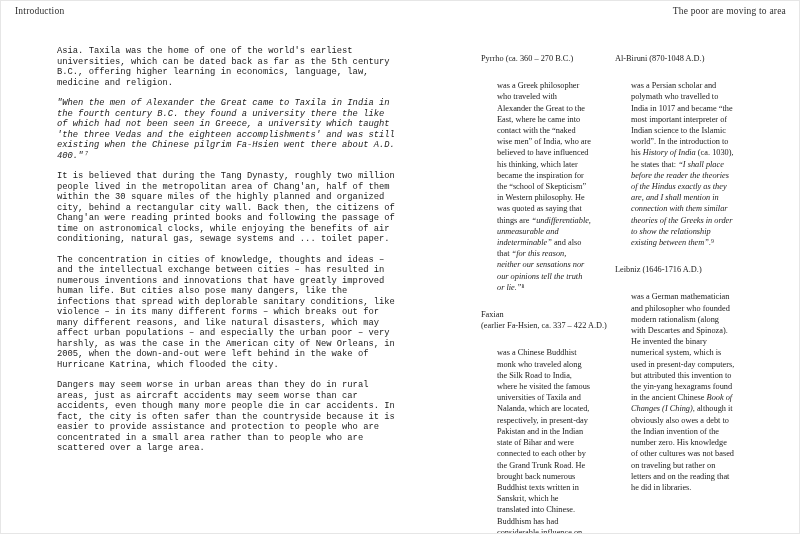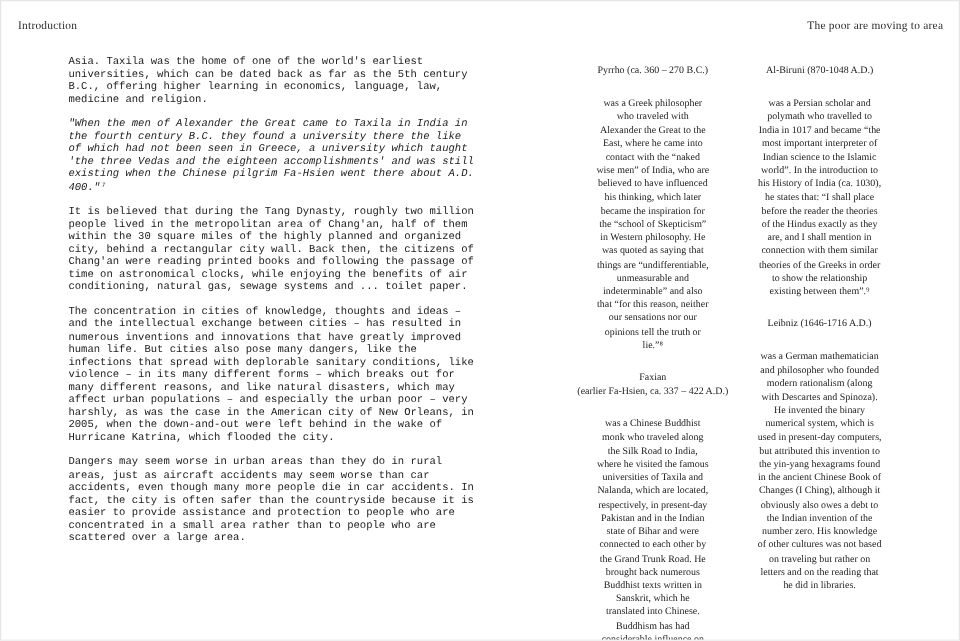--- a/index.html
+++ b/index.html
@@ -4,21 +4,21 @@
 <style>
   html, body { margin:0; padding:0; background:#ffffff; }
   .spread {
     position:relative; width:800px; height:534px;
     background:#ffffff; box-sizing:border-box;
     border:1px solid #e6e6e6;
     color:#1e1e1e;
     overflow:hidden;
   }
   .running-header {
-    position:absolute; top:16px;
+    position:absolute; top:5px;
     font-family:"Liberation Serif", serif;
     font-size:9.5px; color:#2e2e2e; letter-spacing:0.2px;
   }
   .rh-left { left:14px; }
   .rh-right { right:13px; text-align:right; }
 
   
   .page-left {
     position:absolute; left:56px; top:45px; width:340px;
     font-family:"Liberation Mono", "DejaVu Sans Mono", monospace;
@@ -30,25 +30,25 @@
 
   
   .page-right {
     position:absolute; left:480px; top:52px; width:270px;
     font-family:"Liberation Serif", serif;
     font-size:8.3px; line-height:11.2px; color:#1a1a1a;
     display:flex;
   }
   .col-1 { width:126px; margin-right:8px; flex:none; }
   .col-2 { width:136px; flex:none; }
-  .section { margin:0 0 14px 0;text-align:center; }
+  .section { margin:0 0 14px 0; }
   .sec-heading { margin:0 0 4px 0; }
   .sec-subheading { margin:-4px 0 0 0; }
   .sec-body { margin:16px; }
-  .sec-body .it { }
+  .sec-body .it { font-style:italic; }
 
   .pagenum {
     position:absolute; top:499px;
     font-size:8.5px; color:#1a1a1a; text-align:center;
   }
   .pn-left {
     left:0; width:400px;
     font-family:"Liberation Mono", "DejaVu Sans Mono", monospace;
   }
   .pn-right {

